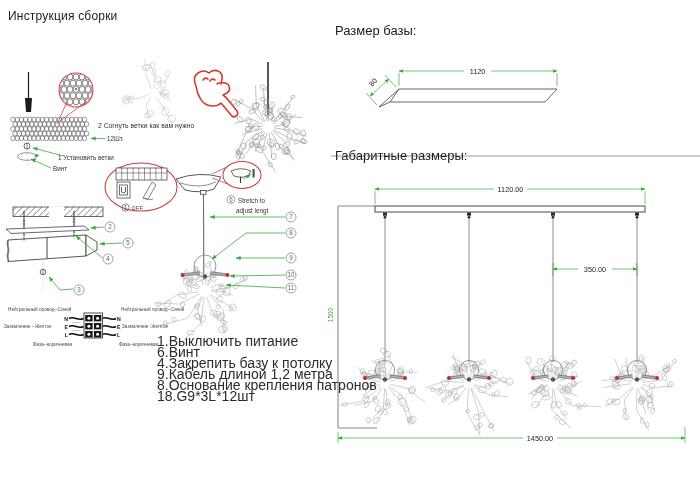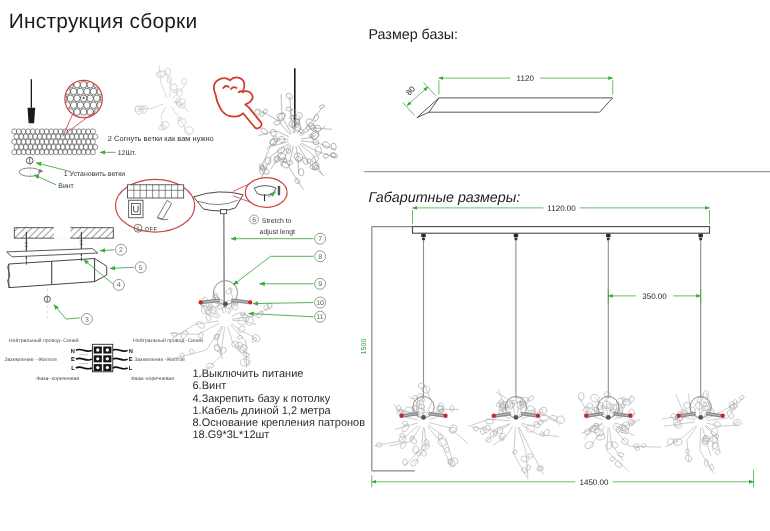--- a/index.html
+++ b/index.html
@@ -1,23 +1,23 @@
 <!DOCTYPE html>
 <html><head>
 <meta charset="utf-8">
 <style>
   html,body{margin:0;padding:0;background:#fff;}
   .page{position:relative;width:700px;height:483px;background:#ffffff;overflow:hidden;
         font-family:"Liberation Sans","DejaVu Sans",sans-serif;}
   .abs{position:absolute;}
-  .title{left:8px;top:9px;font-size:19px;color:#1c1c1c;letter-spacing:.2px;}
+  .title{left:8px;top:9px;font-size:12px;color:#1c1c1c;letter-spacing:.2px;}
   .heading{font-size:13px;color:#1c1c1c;}
   .h-base{left:335px;top:23px;}
-  .h-overall{left:335px;top:172px;font-style:italic;}
-  .instr{left:175px;top:336px;font-size:10px;line-height:10.95px;color:#2b2b2b;white-space:nowrap;}
+  .h-overall{left:335px;top:148px;}
+  .instr{left:157px;top:336px;font-size:14px;line-height:10.95px;color:#2b2b2b;white-space:nowrap;}
   svg{position:absolute;left:0;top:0;}
   svg text{font-family:"Liberation Sans","DejaVu Sans",sans-serif;fill:#222;}
   .lbl{font-size:6.8px;fill:#333;}
   .lbl-s{font-size:6.3px;fill:#333;}
   .dim{font-size:7.3px;fill:#1e1e1e;}
   .dim-g{font-size:6.5px;fill:#3cab3c;}
   .callout-num{font-size:6.3px;fill:#666;text-anchor:middle;}
   .wire-lbl{font-size:4.7px;fill:#4a4a4a;}
   .wire-term{font-size:5.2px;font-weight:bold;fill:#111;}
   .off-lbl{font-size:5.2px;fill:#333;letter-spacing:.4px;}
@@ -907,17 +907,17 @@
     </g>
   </svg>
 
   <div class="abs title">Инструкция сборки</div>
   <div class="abs heading h-base">Размер базы:</div>
   <div class="abs heading h-overall">Габаритные размеры:</div>
   <div class="abs instr">
     <div>1.Выключить питание</div>
     <div>6.Винт</div>
     <div>4.Закрепить базу к потолку</div>
-    <div>1.Кабель длиной 1,2 метра</div>
+    <div>9.Кабель длиной 1,2 метра</div>
     <div>8.Основание крепления патронов</div>
     <div>18.G9*3L*12шт</div>
   </div>
 </div>
 
 </body></html>

